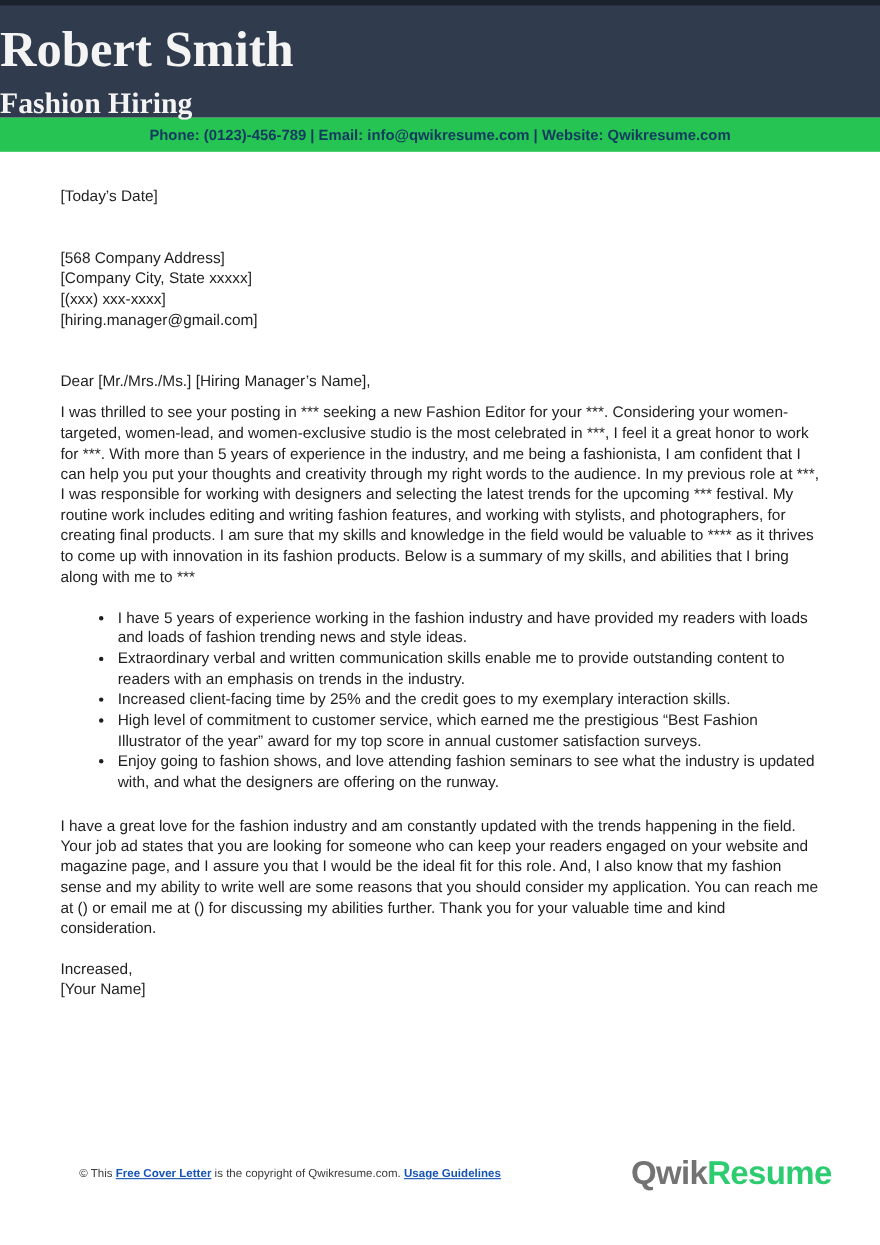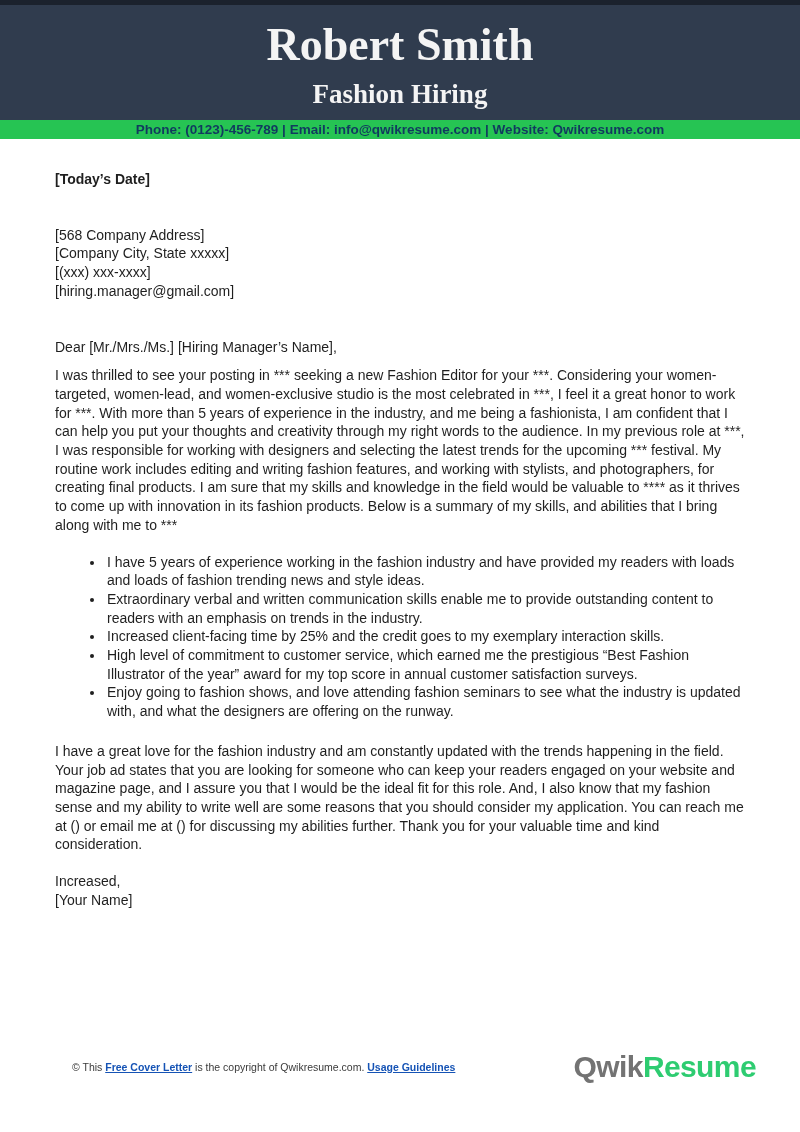--- a/index.html
+++ b/index.html
@@ -8,56 +8,55 @@
     width: 800px; height: 1132px;
     background: #ffffff;
     font-family: "Liberation Sans", sans-serif;
     color: #1f1f1f;
     position: relative;
     overflow: hidden;
   }
   .header {
     background: #303c4e;
     border-top: 5px solid #1b222d;
-    height: 120px;
-    text-align: center;
+    height: 107px;
   }
   .header-name {
     font-family: "Liberation Serif", serif;
     font-weight: bold;
     font-size: 46px;
     color: #f4f4f4;
     line-height: 1;
     padding-top: 17px;
     margin: 0;
   }
   .header-role {
     font-family: "Liberation Serif", serif;
     font-weight: bold;
     font-size: 27px;
     color: #f4f4f4;
     line-height: 1;
     margin-top: 13px;
   }
   .contact-bar {
     background: #26c453;
-    height: 19px;
+    height: 31px;
     display: flex;
     align-items: center;
     justify-content: center;
     font-weight: bold;
     font-size: 13.5px;
     color: #113a5f;
   }
   .letter {
     padding: 0 55px;
     font-size: 14px;
     line-height: 18.7px;
   }
-  .date-line { margin-top: 31px; font-weight: bold; }
+  .date-line { margin-top: 31px; }
   .address-block { margin-top: 37px; }
   .salutation { margin-top: 37px; }
   .intro-para { margin: 10px 0 0 0; }
   .bullet-list { margin: 18px 0 0 0; padding-left: 50px; }
   .bullet-list li { margin: 0; padding-left: 2px; }
   .closing-para { margin: 21px 0 0 0; }
   .signoff-block { margin-top: 18px; }
   .footer {
     position: absolute;
     left: 0; right: 0;

